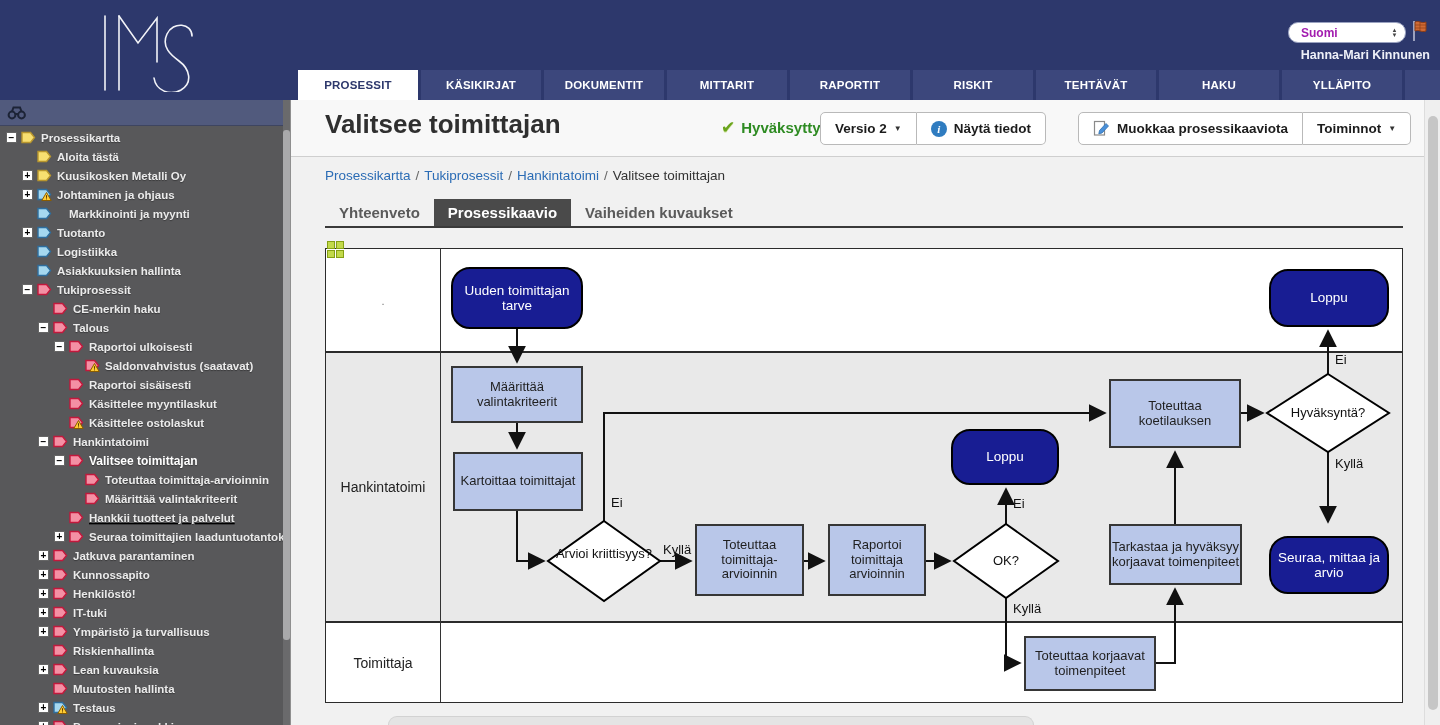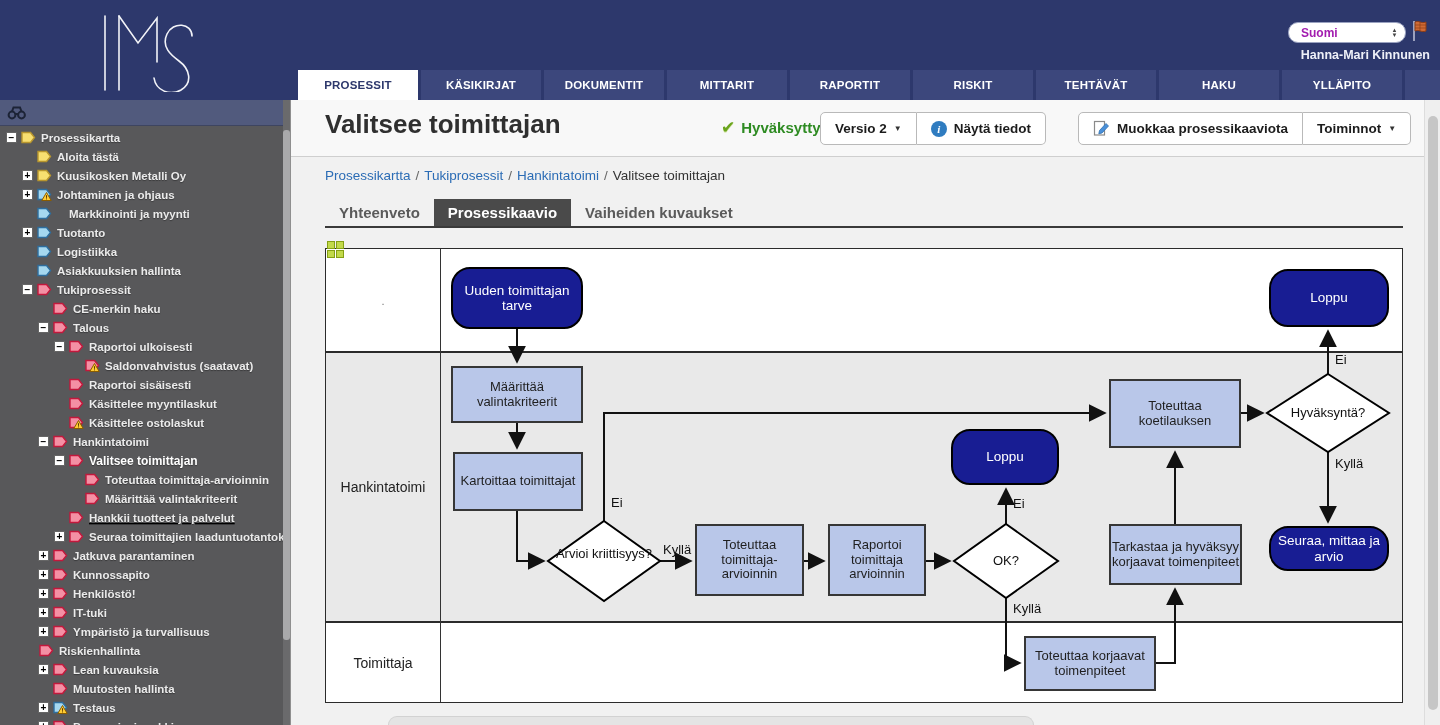--- a/index.html
+++ b/index.html
@@ -378,21 +378,21 @@
         </div>
         <div class="trow" style="padding-left: 38px;">
           <span class="texp">+</span>
           <span class="tico">
             <svg width="15" height="13" viewBox="0 0 15 13">
               <polygon points="1,1.5 9.5,1.5 13.5,6.5 9.5,11.5 1,11.5" fill="#f490a4" stroke="#c2183c" stroke-width="1.4"></polygon>
             </svg>
           </span>
           <span class="tlbl">Ympäristö ja turvallisuus</span>
         </div>
-        <div class="trow" style="padding-left: 39px;">
+        <div class="trow" style="padding-left: 53px;">
           <span class="tico">
             <svg width="15" height="13" viewBox="0 0 15 13">
               <polygon points="1,1.5 9.5,1.5 13.5,6.5 9.5,11.5 1,11.5" fill="#f490a4" stroke="#c2183c" stroke-width="1.4"></polygon>
             </svg>
           </span>
           <span class="tlbl">Riskienhallinta</span>
         </div>
         <div class="trow" style="padding-left: 38px;">
           <span class="texp">+</span>
           <span class="tico">
@@ -527,21 +527,21 @@
 
       <div class="node term" style="left:125px;top:18px;width:132px;height:62px">Uuden toimittajan tarve</div>
       <div class="node term" style="left:943px;top:20px;width:120px;height:58px">Loppu</div>
       <div class="node task" style="left:125px;top:117px;width:132px;height:57px">Määrittää valintakriteerit</div>
       <div class="node task" style="left:127px;top:203px;width:130px;height:59px">Kartoittaa toimittajat</div>
       <div class="node task" style="left:369px;top:275px;width:109px;height:72px">Toteuttaa toimittaja-arvioinnin</div>
       <div class="node task" style="left:502px;top:275px;width:98px;height:72px">Raportoi toimittaja arvioinnin</div>
       <div class="node term" style="left:625px;top:180px;width:108px;height:56px">Loppu</div>
       <div class="node task" style="left:783px;top:130px;width:132px;height:69px">Toteuttaa koetilauksen</div>
       <div class="node task" style="left:783px;top:275px;width:133px;height:61px">Tarkastaa ja hyväksyy korjaavat toimenpiteet</div>
-      <div class="node term" style="left:943px;top:277px;width:120px;height:45px">Seuraa, mittaa ja arvio</div>
+      <div class="node term" style="left:943px;top:287px;width:120px;height:58px">Seuraa, mittaa ja arvio</div>
       <div class="node task" style="left:698px;top:387px;width:132px;height:55px">Toteuttaa korjaavat toimenpiteet</div>
 
       <div class="dlabel" style="left:222px;top:298px;width:112px">Arvioi kriittisyys?</div>
       <div class="dlabel" style="left:628px;top:305px;width:104px">OK?</div>
       <div class="dlabel" style="left:941px;top:157px;width:122px">Hyväksyntä?</div>
 
       <div class="elabel" style="left:285px;top:246px">Ei</div>
       <div class="elabel" style="left:337px;top:293px">Kyllä</div>
       <div class="elabel" style="left:687px;top:247px">Ei</div>
       <div class="elabel" style="left:687px;top:352px">Kyllä</div>

